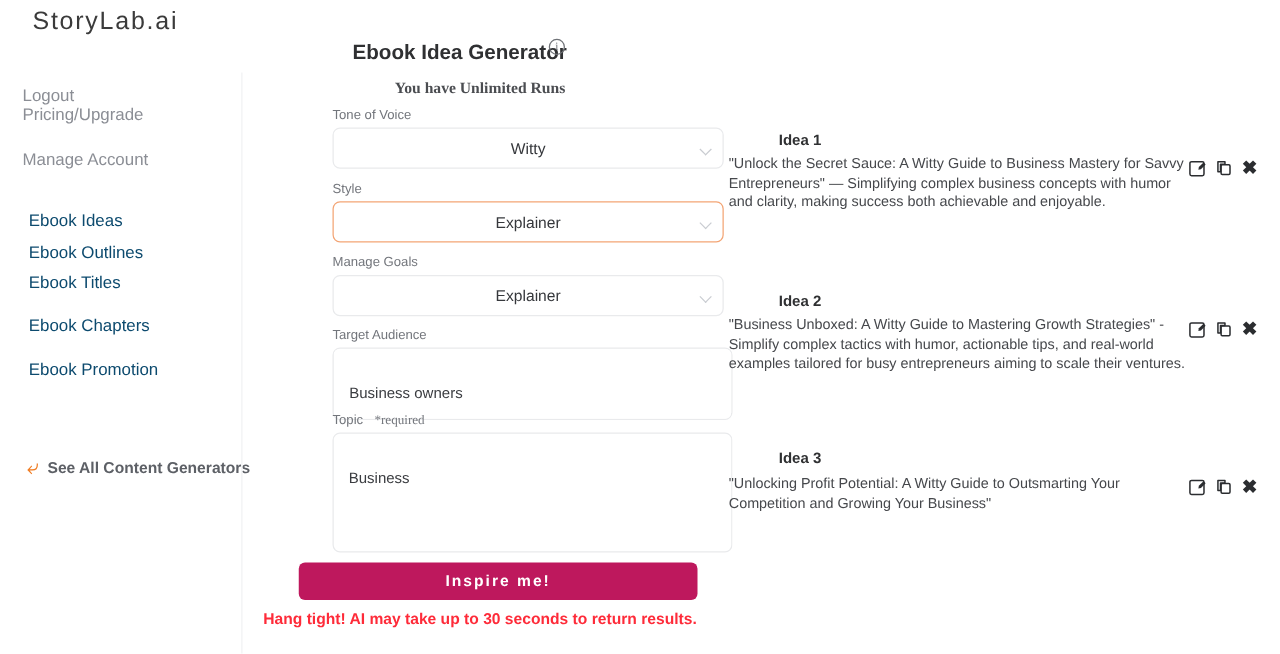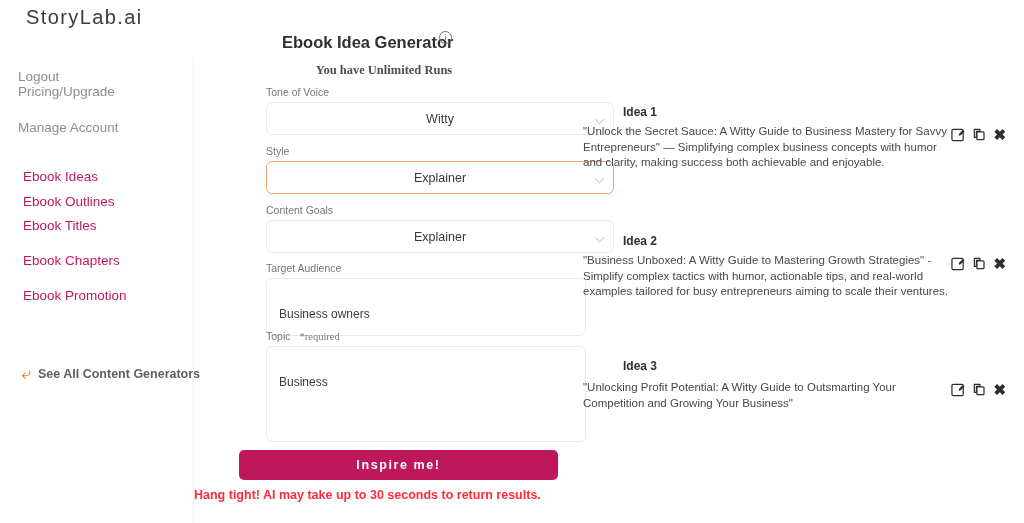--- a/index.html
+++ b/index.html
@@ -54,21 +54,21 @@
     color: #8b8e95;
     white-space: nowrap;
     cursor: pointer;
   }
   .nav-account { left: 18px; }
 
   .nav-generator {
     position: absolute;
     left: 23px;
     font-size: 13.5px;
-    color: #be185d;
+    color: #0c4a6e;
     white-space: nowrap;
     cursor: pointer;
   }
 
   #see-all-wrap {
     position: absolute;
     left: 14px;
     top: 366px;
     display: flex;
     align-items: center;
@@ -149,21 +149,21 @@
     white-space: nowrap;
   }
   .field-label .req {
     margin-left: 9px;
     color: #73767c;
     font-family: Liberation Serif, serif;
   }
 
   .select-box {
     position: relative;
-    width: 348px;
+    width: 313px;
     height: 33px;
     border: 1px solid #e9eaec;
     border-radius: 6px;
     background: #ffffff;
     cursor: pointer;
   }
   .select-box.focused {
     border: 1.5px solid #f3a575;
   }
   .select-value {
@@ -215,21 +215,21 @@
     letter-spacing: 1.6px;
     font-family: "Liberation Sans", sans-serif;
     cursor: pointer;
   }
 
   #hang-tight {
     position: absolute;
     left: 194px;
     top: 487px;
     width: 380px;
-    text-align: left;
+    text-align: center;
     font-size: 12.5px;
     font-weight: bold;
     color: #fe2b39;
     line-height: 16px;
   }
 
   
   #results {
     position: absolute;
     left: 583px;
@@ -317,21 +317,21 @@
 
     <div class="field" style="top:145px;">
       <span class="field-label">Style</span>
       <div class="select-box focused">
         <span class="select-value">Explainer</span>
         <span class="chev"></span>
       </div>
     </div>
 
     <div class="field" style="top:204px;">
-      <span class="field-label">Content Goals</span>
+      <span class="field-label">Manage Goals</span>
       <div class="select-box">
         <span class="select-value">Explainer</span>
         <span class="chev"></span>
       </div>
     </div>
 
     <div class="field" style="top:262px;">
       <span class="field-label">Target Audience</span>
       <textarea class="textarea-box" style="height: 46px;" rows="2" placeholder="">Business owners</textarea>
     </div>

